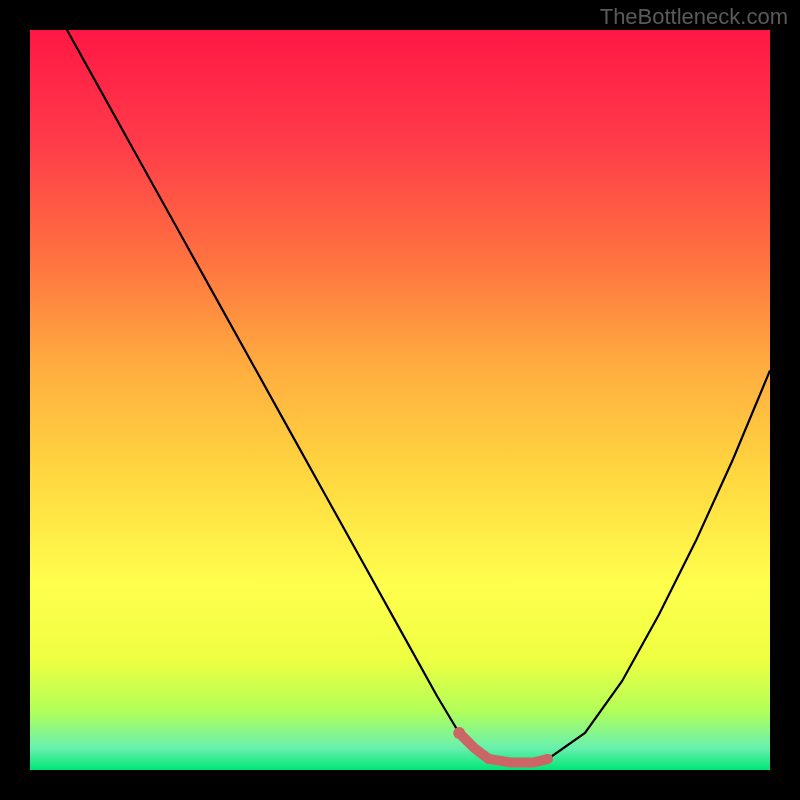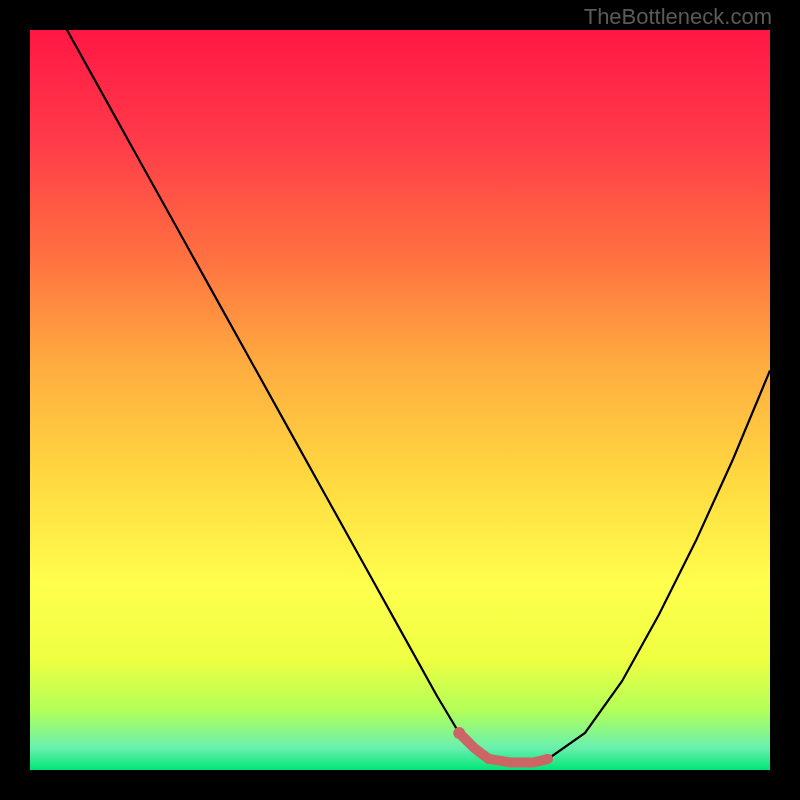--- a/index.html
+++ b/index.html
@@ -6,21 +6,21 @@
   body {
     width: 800px;
     height: 800px;
     background: #000;
     position: relative;
     font-family: Arial, sans-serif;
   }
   .watermark {
     position: absolute;
     top: 4px;
-    right: 28px;
+    right: 12px;
     color: #5a5a5a;
     font-size: 22px;
     font-weight: normal;
     z-index: 10;
   }
   .plot-area {
     position: absolute;
     left: 30px;
     top: 30px;
     width: 740px;

